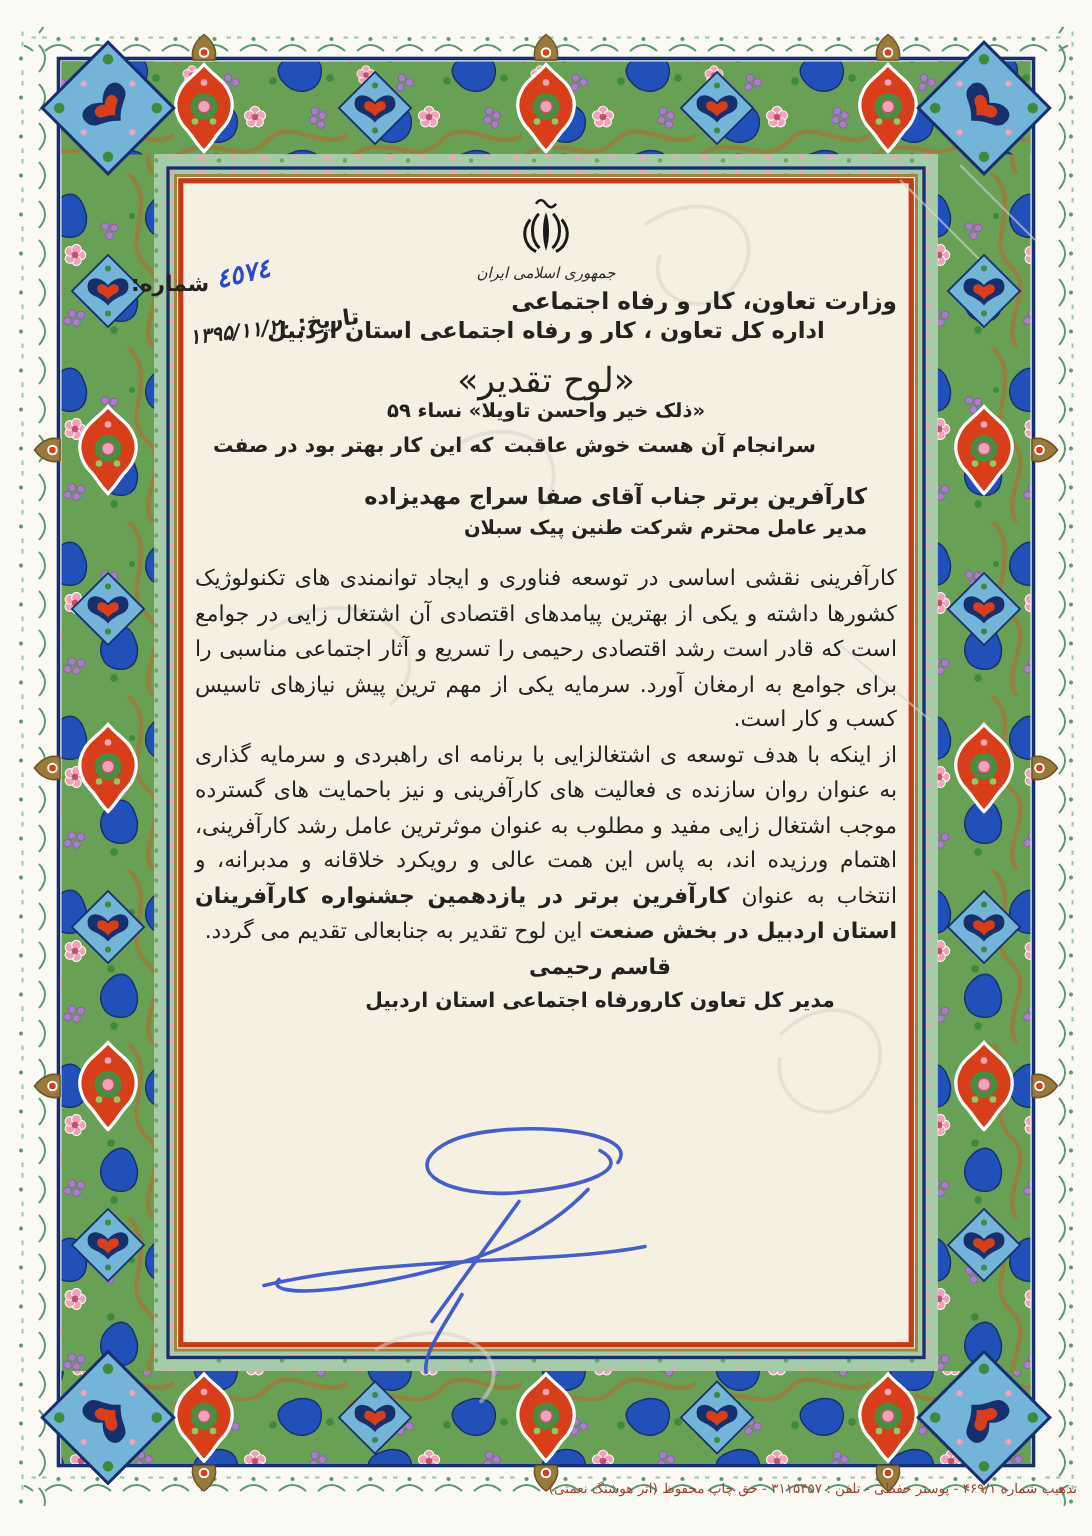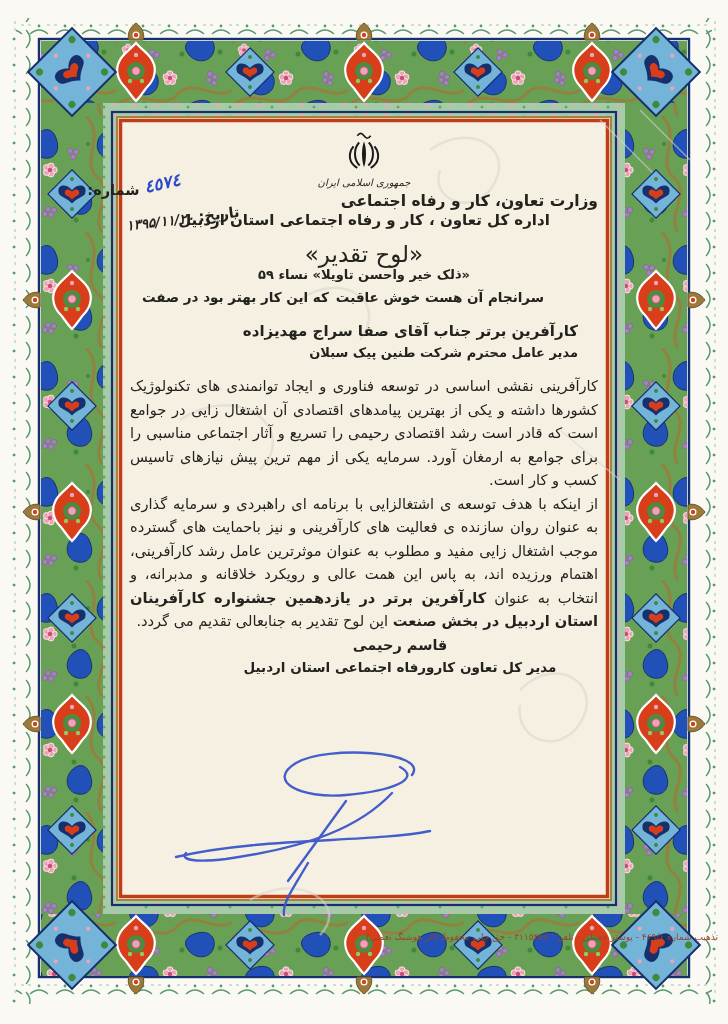--- a/index.html
+++ b/index.html
@@ -30,21 +30,21 @@
   .recipient1{text-align:right;font-size:15px;font-weight:700;margin-top:17px;padding-right:20px;}
   .recipient2{text-align:right;font-size:13px;font-weight:700;margin-top:5px;padding-right:20px;}
   .body-text{margin-top:14px;font-size:14.6px;line-height:23.5px;text-align:justify;}
   .body-text p{margin:0;}
   .wm-mark{color:#a59e90;font-size:12px;}
   .sig-block{margin-top:4px;width:320px;margin-right:auto;margin-left:110px;text-align:center;position:relative;z-index:2;}
   .sig-name{font-size:14.5px;font-weight:700;}
   .sig-title{font-size:13.5px;font-weight:700;margin-top:6px;}
   .scrawl{position:absolute;left:130px;top:735px;z-index:4;pointer-events:none;}
   .footer-caption{
-    position:absolute;top:932px;right:10px;z-index:2;
+    position:absolute;top:988px;right:10px;z-index:2;
     font-size:9px;color:#9a442c;letter-spacing:.2px;direction:rtl;
   }
 </style>
 </head>
 <body>
 
 <div class="page">
 
   <svg class="border-svg" width="728" height="1024" viewBox="0 0 728 1024">
     <defs>

